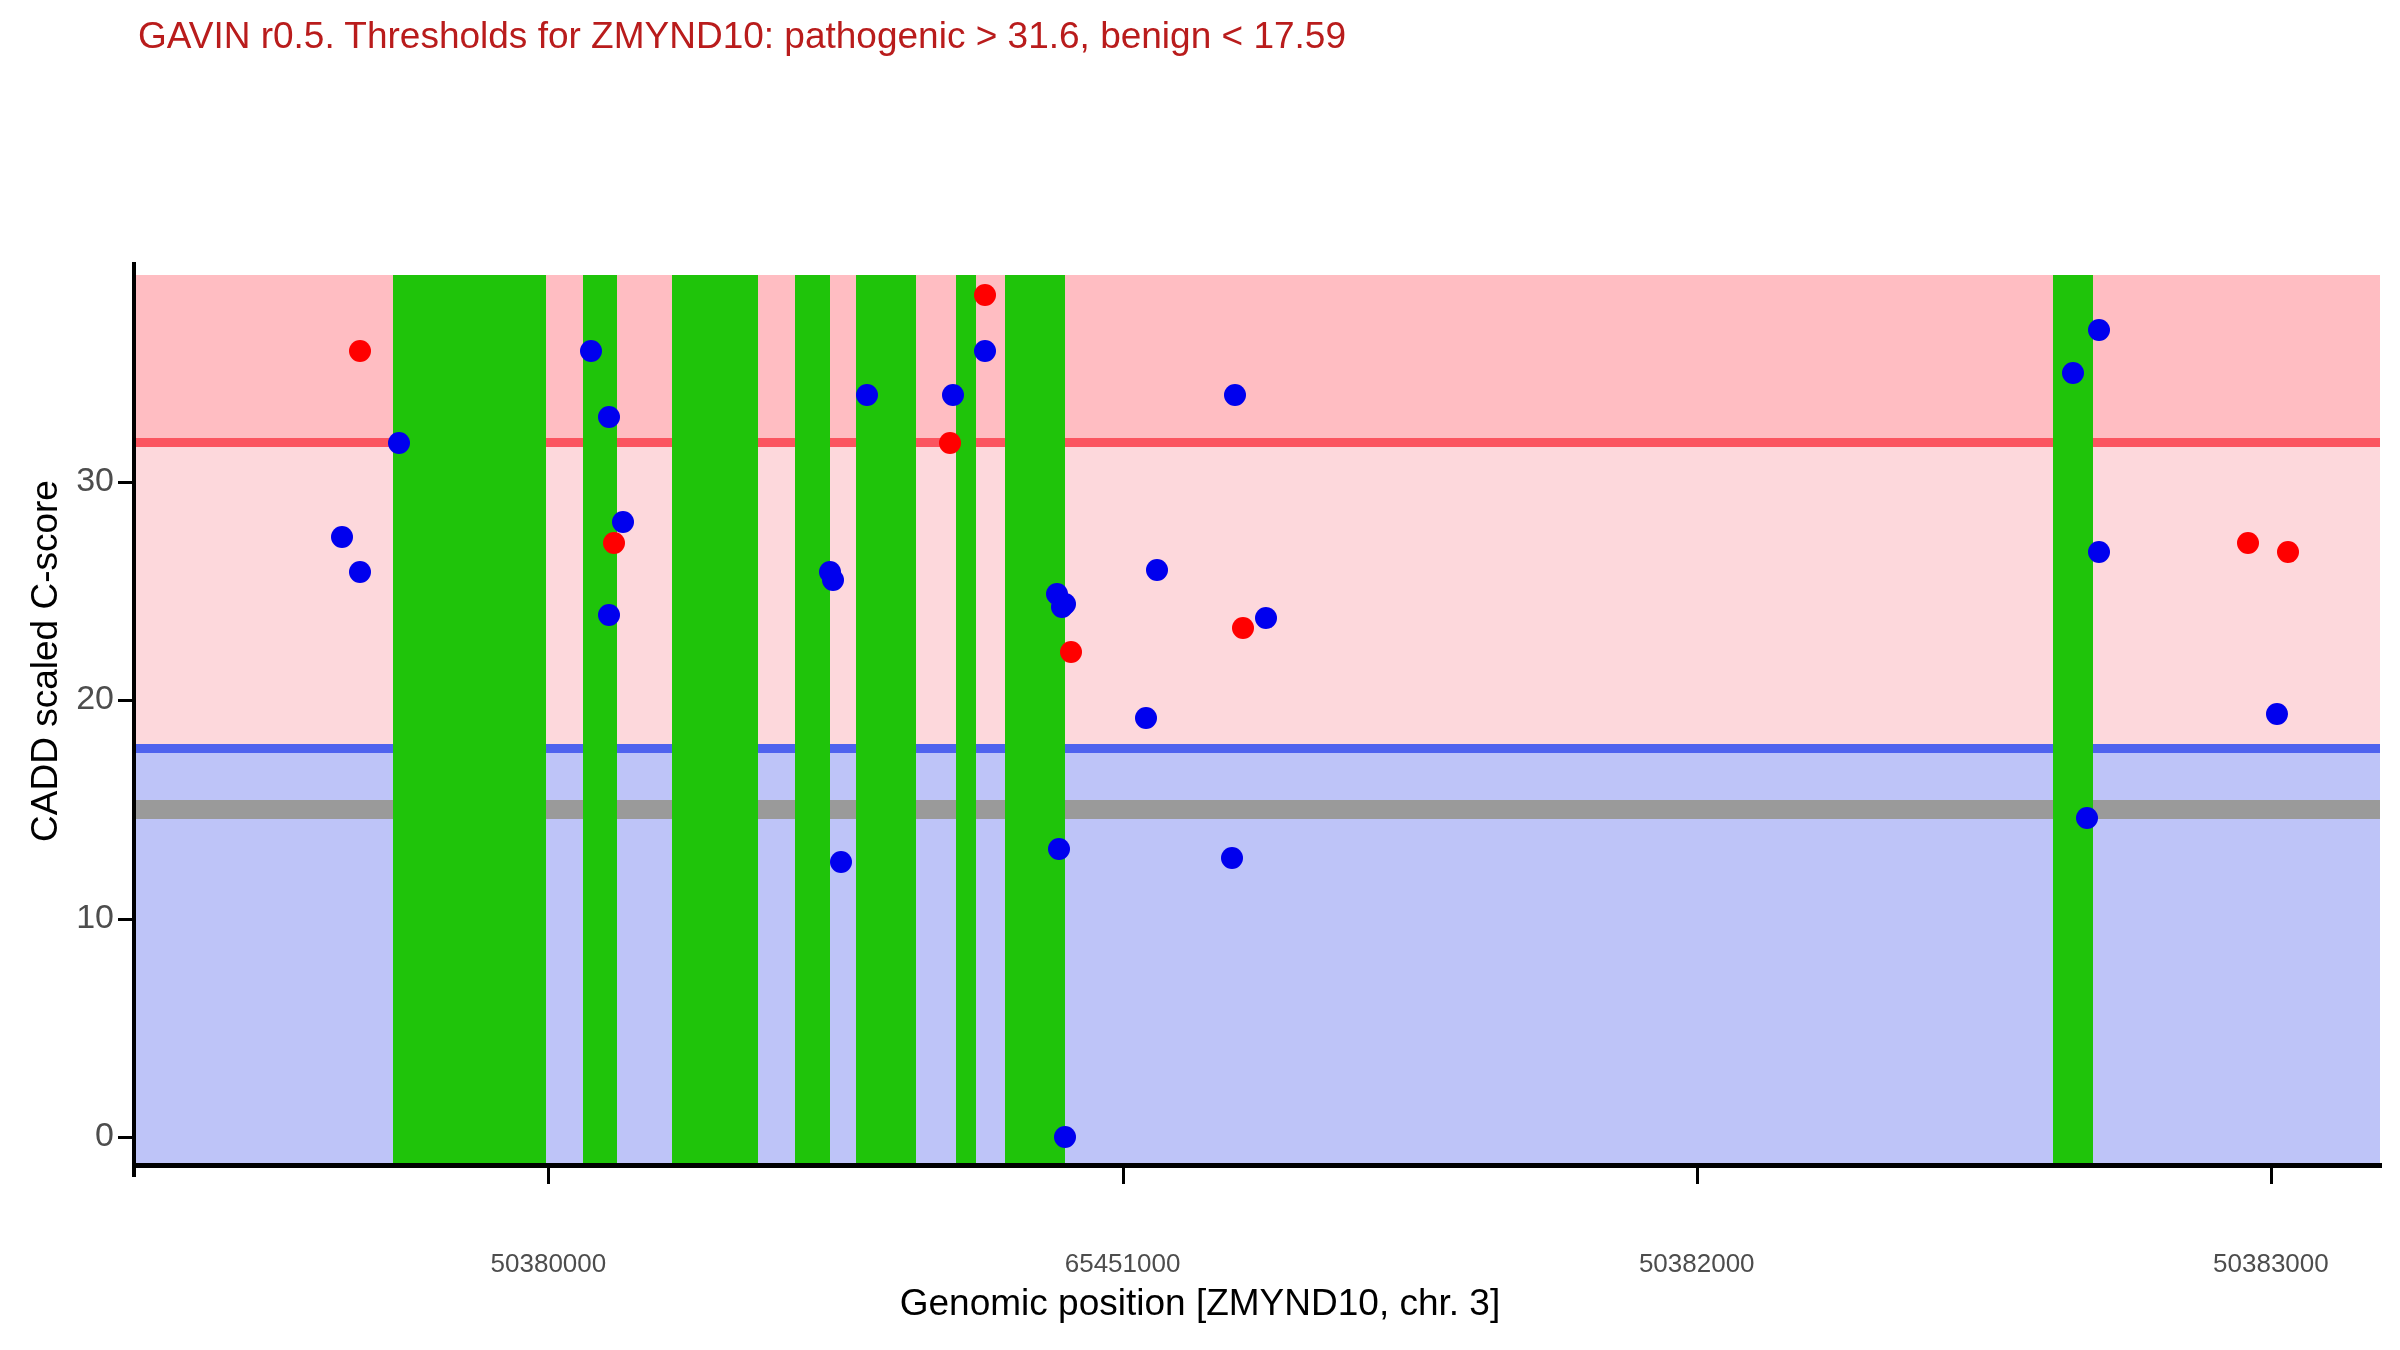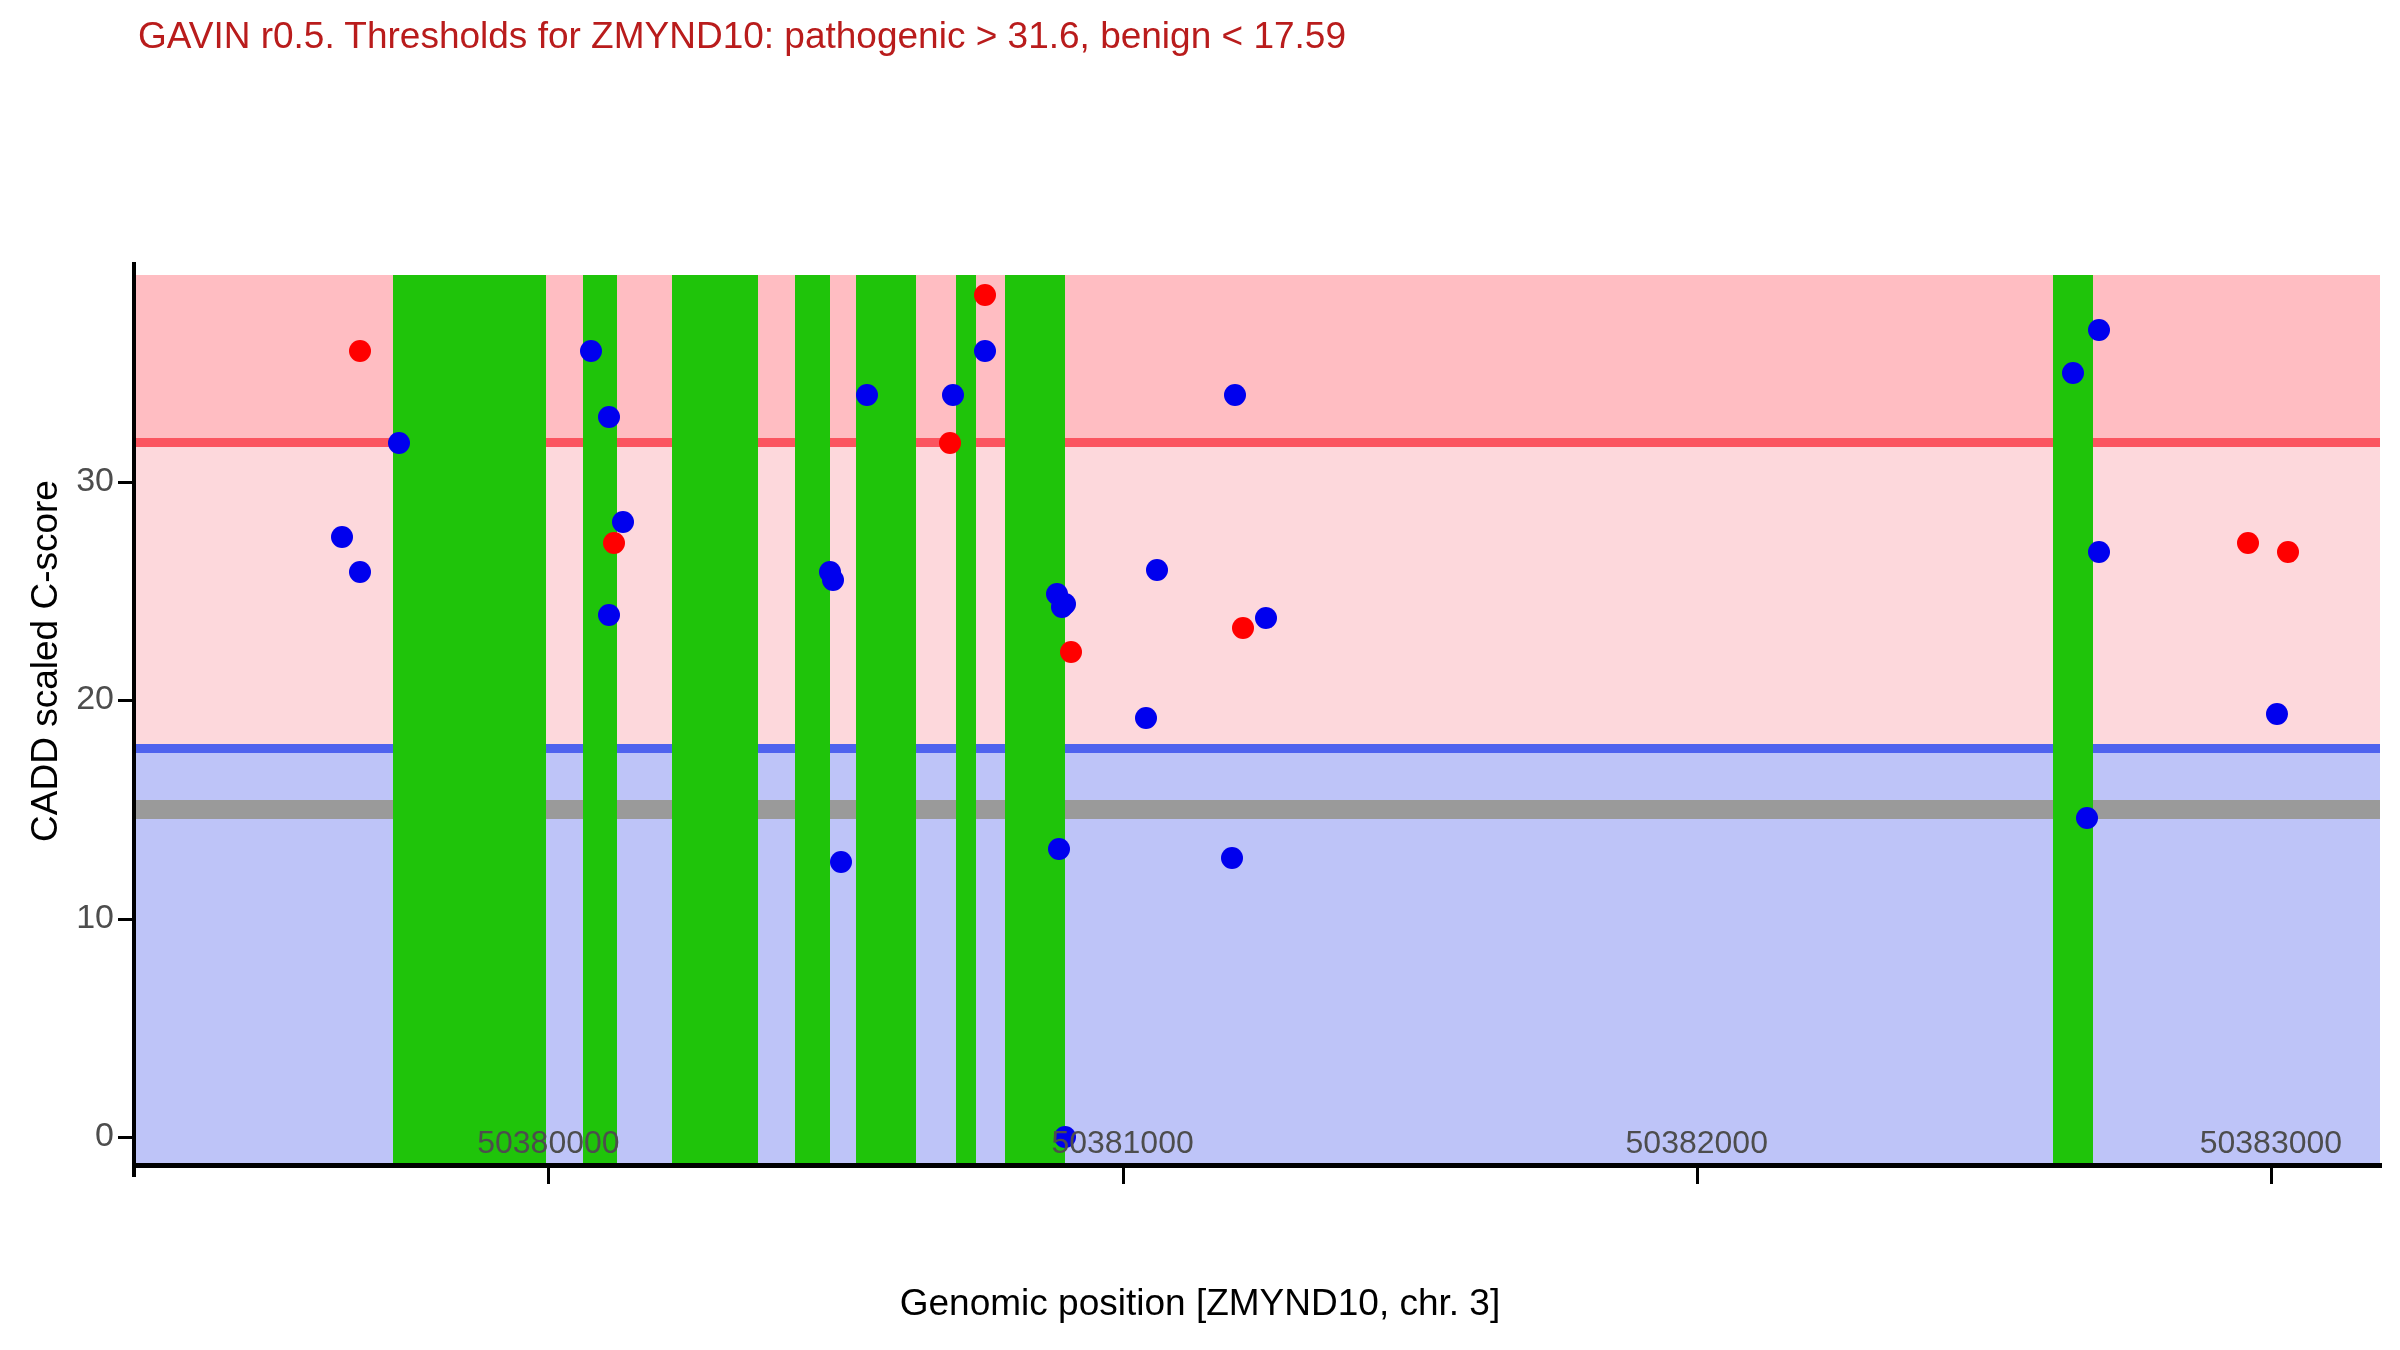--- a/index.html
+++ b/index.html
@@ -27,21 +27,21 @@
   .pt.blue{background:#0000ee;}
 
   
   #yaxisline{position:absolute;left:132px;top:262px;width:4px;height:915px;background:#000;}
   #xaxisline{position:absolute;left:132px;top:1163px;width:2250px;height:5px;background:#000;}
 
   .ytick{position:absolute;width:14px;height:3px;background:#000;left:118px;}
   .ylabwrap{position:absolute;left:-6px;width:120px;text-align:right;font-size:34px;color:#4d4d4d;}
 
   .xtick{position:absolute;width:3px;height:16px;background:#000;top:1168px;}
-  .xtlabel{position:absolute;top:1124px;width:300px;margin-left:-150px;text-align:center;font-size:32px;color:#4d4d4d;}
+  .xtlabel{position:absolute;top:1248px;width:300px;margin-left:-150px;text-align:center;font-size:26px;color:#4d4d4d;}
 </style>
 </head>
 <body>
 
 <div id="root">
 
   <div id="title">
     <div class="tline">GAVIN r0.5. Thresholds for ZMYND10: pathogenic &gt; 31.6, benign &lt; 17.59</div>
   </div>
 
@@ -113,21 +113,21 @@
       <div class="ylabwrap" style="top: 896.636px;">10</div>
       <div class="ytick" style="top: 699.455px;"></div>
       <div class="ylabwrap" style="top: 678.455px;">20</div>
       <div class="ytick" style="top: 481.273px;"></div>
       <div class="ylabwrap" style="top: 460.273px;">30</div>
     </div>
   <div id="xticks">
       <div class="xtick" style="left: 547.402px;"></div>
       <div class="xtlabel" style="left: 548.402px;">50380000</div>
       <div class="xtick" style="left: 1121.57px;"></div>
-      <div class="xtlabel" style="left: 1122.57px;">50381000</div>
+      <div class="xtlabel" style="left: 1122.57px;">65451000</div>
       <div class="xtick" style="left: 1695.74px;"></div>
       <div class="xtlabel" style="left: 1696.74px;">50382000</div>
       <div class="xtick" style="left: 2269.91px;"></div>
       <div class="xtlabel" style="left: 2270.91px;">50383000</div>
     </div>
 
   <div id="ylab">
     <span>CADD scaled C-score</span>
   </div>
   <div id="xlab">Genomic position [ZMYND10, chr. 3]</div>

